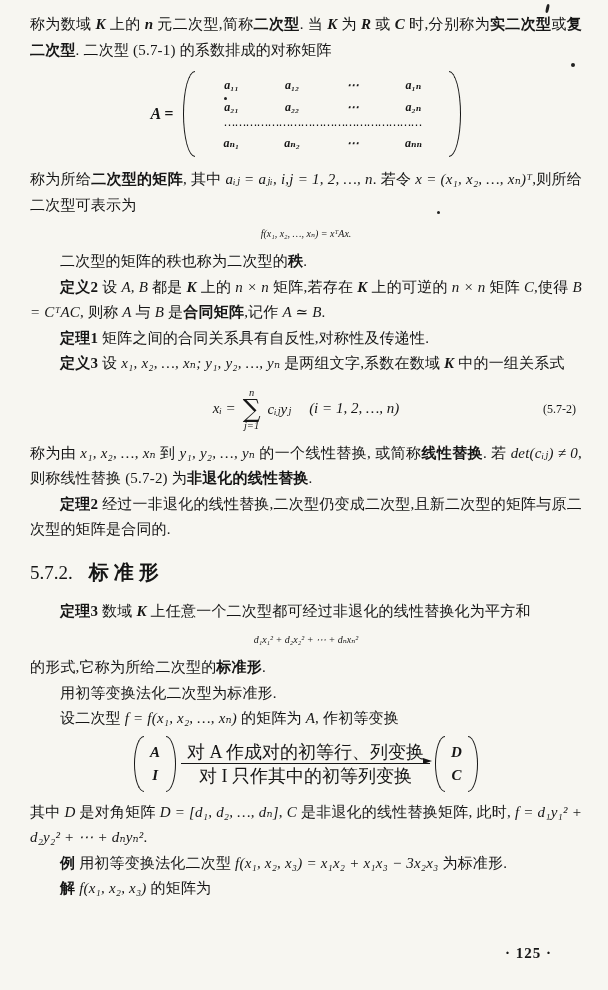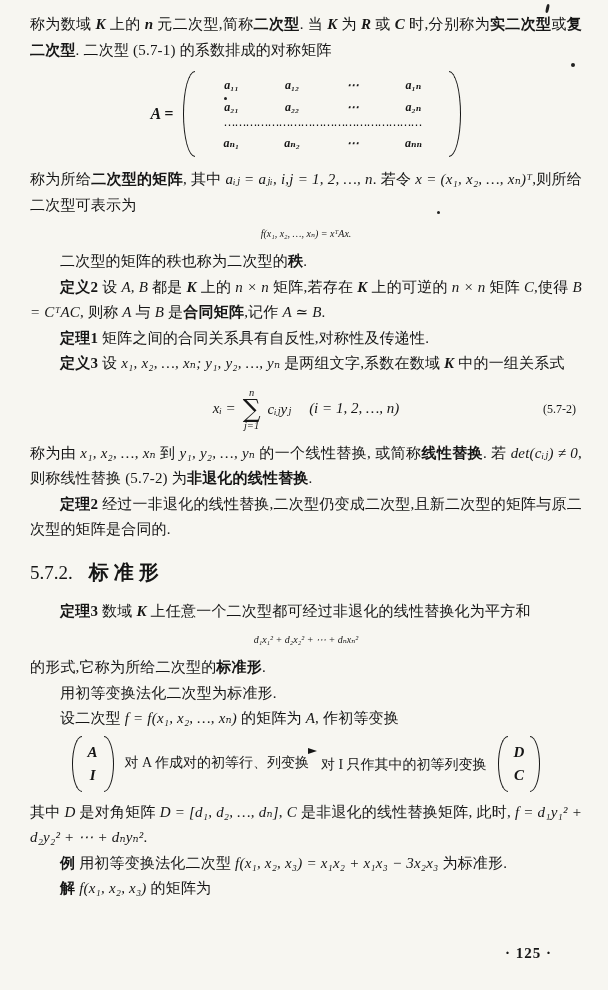--- a/index.html
+++ b/index.html
@@ -79,21 +79,21 @@
     display:flex;justify-content:center;align-items:center;
     margin:4px 0 8px;
   }
   .pmatrix{display:flex;align-items:stretch;height:56px;}
   .pm-col{
     display:flex;flex-direction:column;justify-content:center;align-items:center;
     gap:3px;padding:0 6px;
     font-style:italic;font-weight:bold;font-size:15px;line-height:20px;
   }
   .pmatrix .paren{width:9px;}
-  .arrow-col{display:flex;flex-direction:row;align-items:flex-start;margin:0 5px;font-size:14px;line-height:20px;}
+  .arrow-col{display:flex;flex-direction:column;align-items:center;margin:0 5px;font-size:18px;line-height:20px;}
   .arrow-top{padding:0 6px 1px;}
   .arrow-line{align-self:stretch;height:0;border-bottom:1.6px solid #161616;position:relative;}
   .arrow-line::after{
     content:"";position:absolute;right:-2px;top:-4.2px;
     border-left:9px solid #161616;border-top:3.8px solid transparent;border-bottom:3.8px solid transparent;
   }
   .arrow-bottom{padding:2px 6px 0;}
   
   .page-num{
     position:absolute;right:56px;bottom:28px;

